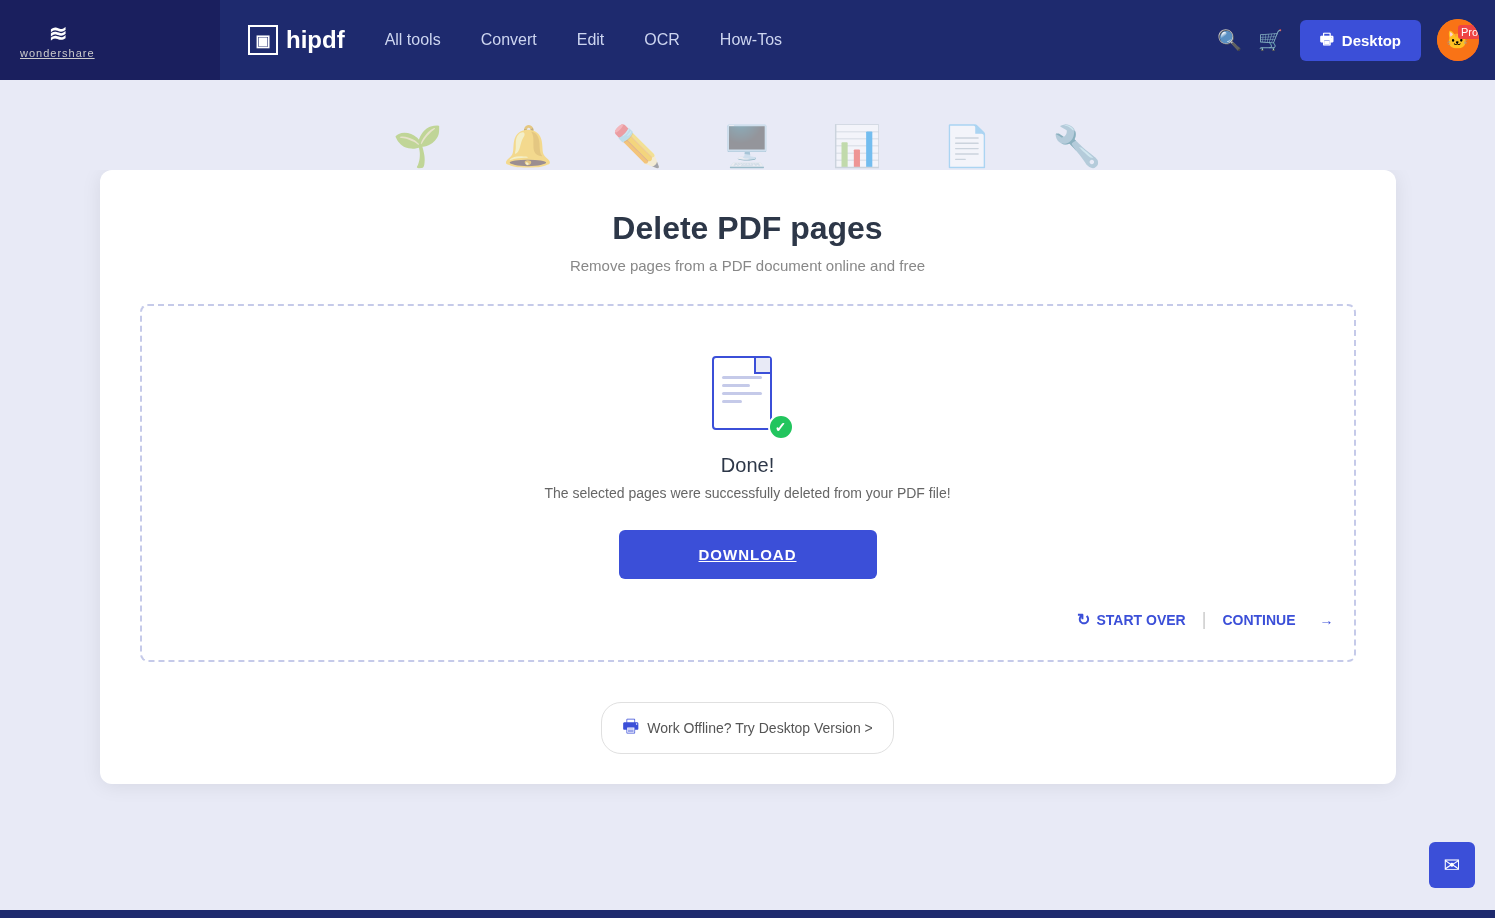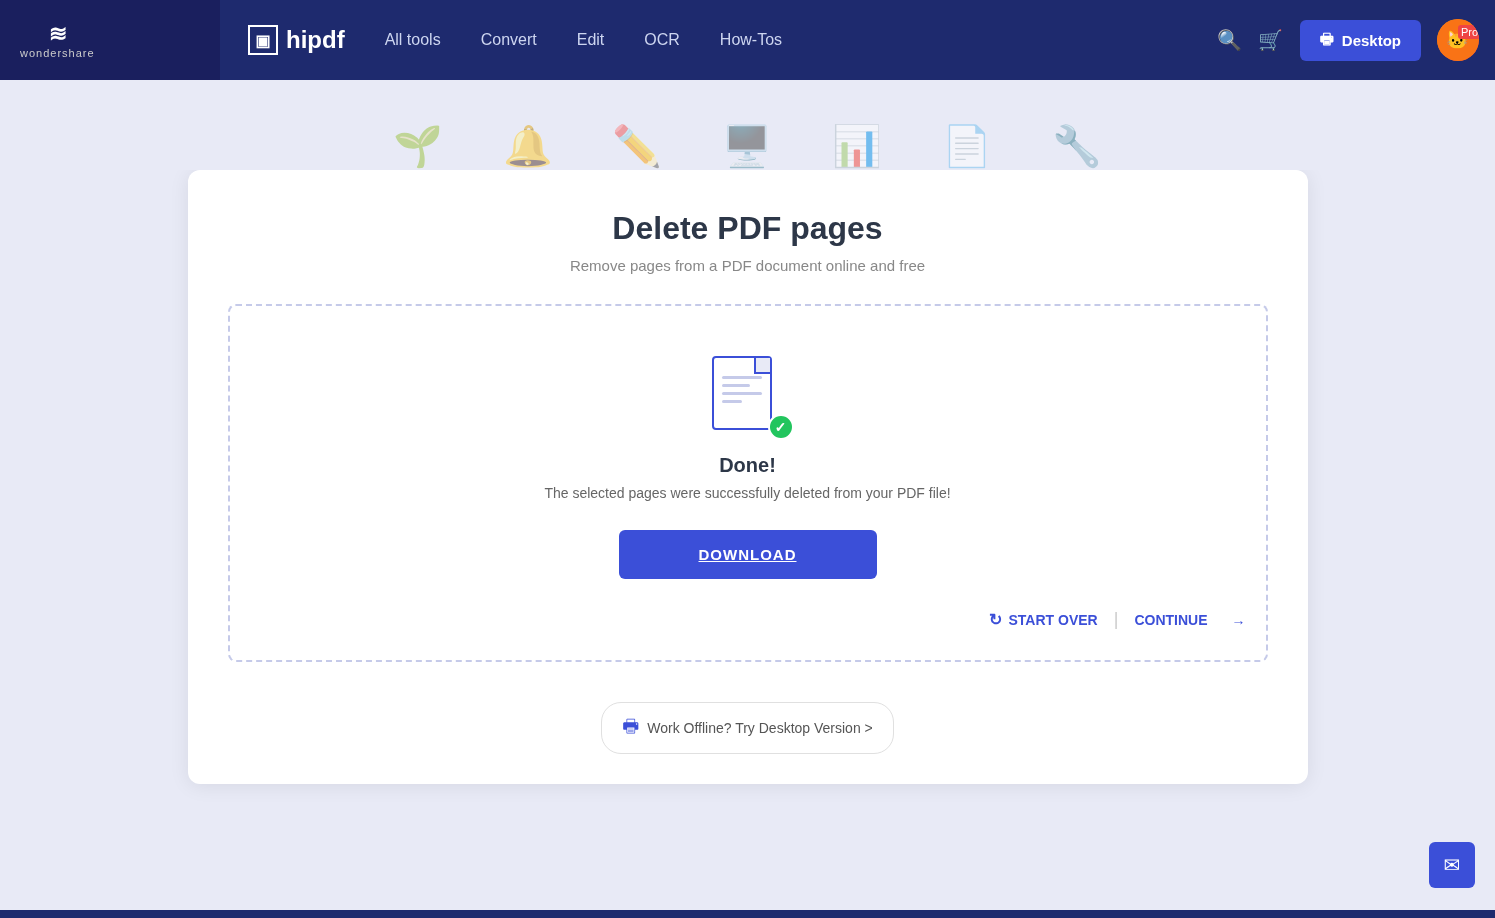--- a/index.html
+++ b/index.html
@@ -32,20 +32,21 @@
     .brand-logo .ws-icon {
       font-size: 22px;
       font-weight: bold;
       color: white;
       letter-spacing: -2px;
     }
     .brand-logo .ws-text {
       font-size: 11px;
       color: #ccc;
       letter-spacing: 1px;
+      text-decoration: underline;
     }
     .hipdf-logo {
       display: flex;
       align-items: center;
       margin-left: 28px;
       color: white;
       font-size: 24px;
       font-weight: bold;
       text-decoration: none;
       gap: 8px;
@@ -145,21 +146,21 @@
     
     .main-content {
       display: flex;
       flex-direction: column;
       align-items: center;
       padding: 0 20px 40px;
     }
     .card {
       background: white;
       border-radius: 12px;
-      width: 1120px;
+      width: 1296px;
       max-width: 100%;
       padding: 40px 40px 30px;
       box-shadow: 0 2px 20px rgba(0,0,0,0.08);
     }
     .card-title {
       text-align: center;
       font-size: 32px;
       font-weight: bold;
       color: #2d3748;
       margin-bottom: 10px;
@@ -226,21 +227,21 @@
       align-items: center;
       justify-content: center;
       color: white;
       font-size: 14px;
       font-weight: bold;
       border: 2px solid white;
     }
 
     .done-title {
       font-size: 20px;
-      font-weight: bold;
+      font-weight: normal;
       color: #2d3748;
       margin-bottom: 8px;
     }
     .done-subtitle {
       font-size: 14px;
       color: #666;
       margin-bottom: 29px;
     }
     .download-btn {
       background: #3b4fd8;

